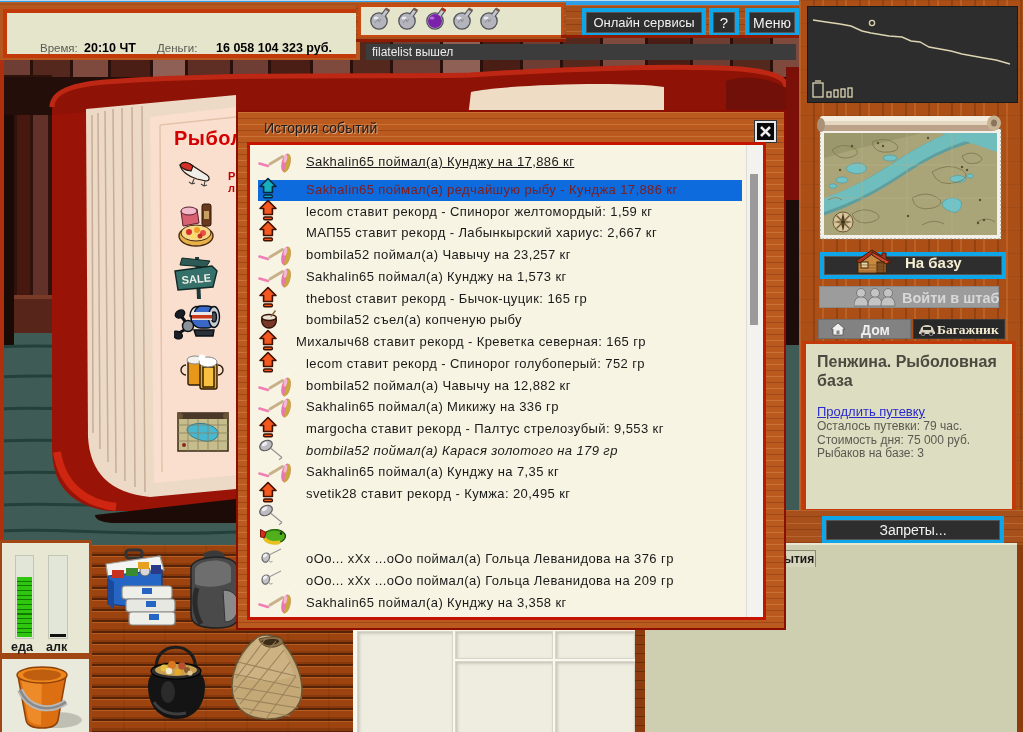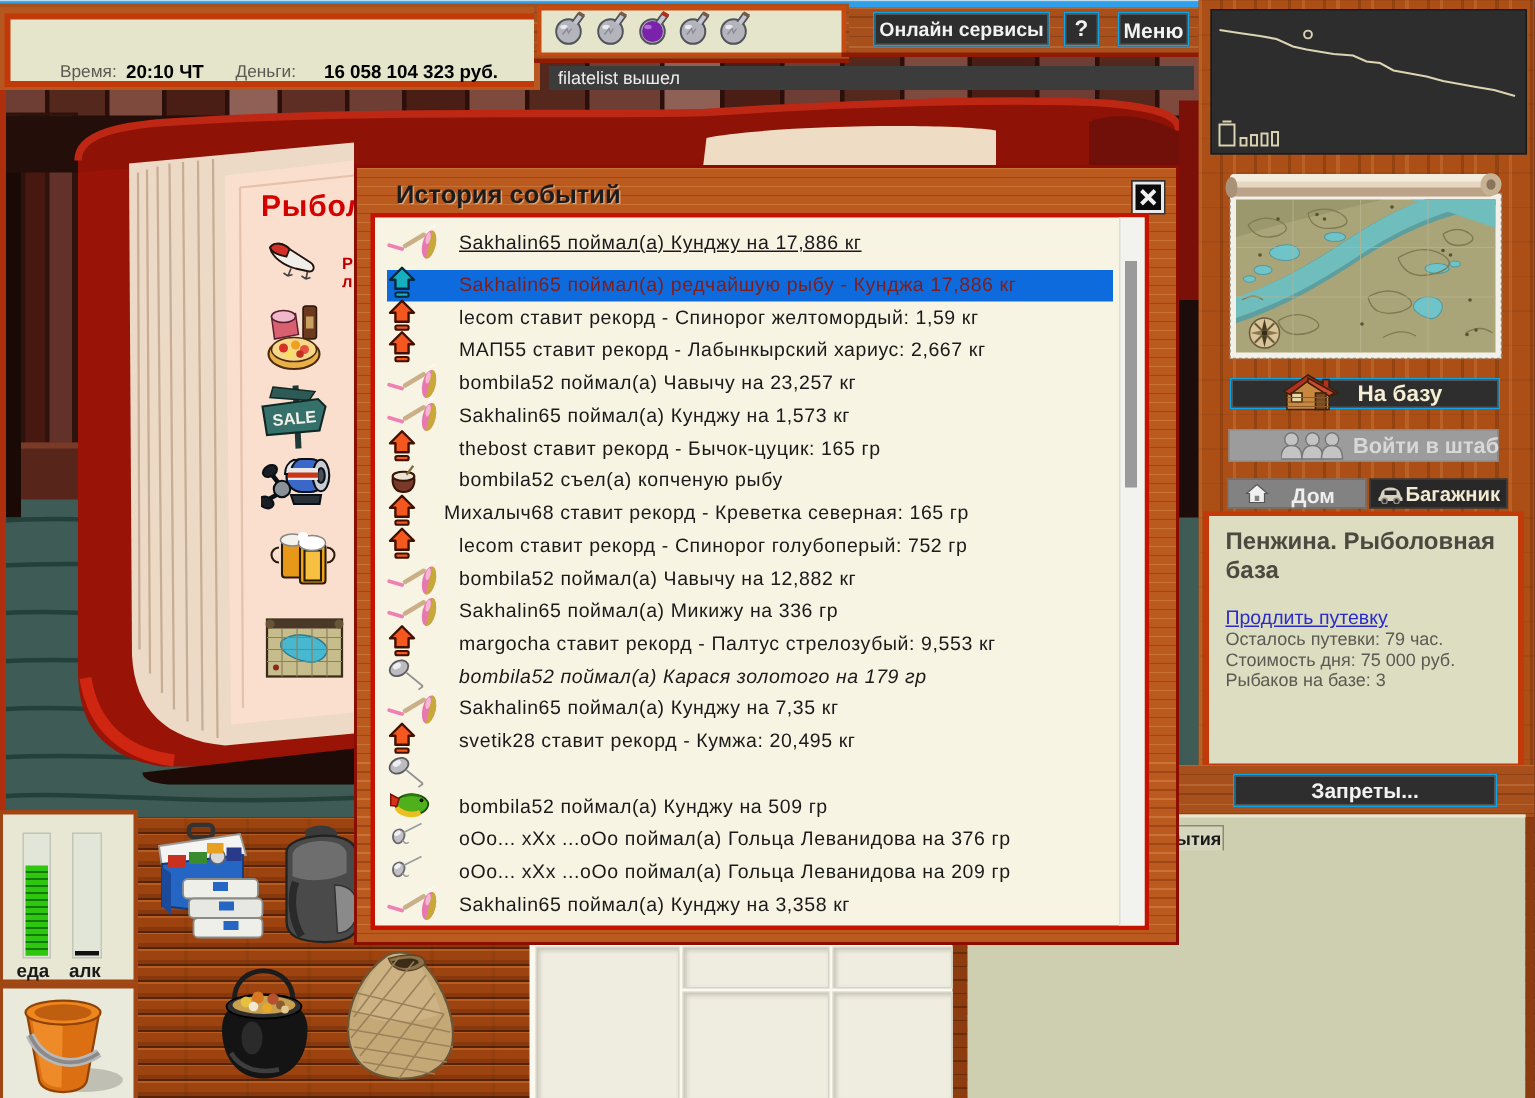--- a/index.html
+++ b/index.html
@@ -7,21 +7,21 @@
 
 .woodh{background:#A8501C;background-image:
  repeating-linear-gradient(180deg, rgba(255,200,140,0.18) 0 1px, rgba(0,0,0,0) 1px 6px, rgba(70,20,0,0.25) 6px 7px, rgba(0,0,0,0) 7px 13px);}
 .woodv{background:#AC4F16;background-image:
  repeating-linear-gradient(90deg, rgba(255,190,120,0.16) 0 2px, rgba(0,0,0,0) 2px 14px, rgba(60,20,0,0.22) 14px 16px, rgba(0,0,0,0) 16px 23px),
  repeating-linear-gradient(180deg, rgba(0,0,0,0.06) 0 1px, rgba(0,0,0,0) 1px 23px);}
 .planks{background:#9C430F;background-image:
  repeating-linear-gradient(180deg, rgba(255,170,90,0.25) 0 1px, rgba(0,0,0,0) 1px 7px, rgba(40,10,0,0.18) 7px 9.5px, rgba(30,8,0,0.55) 9.5px 11px),
  repeating-linear-gradient(90deg, rgba(0,0,0,0.05) 0 2px, rgba(0,0,0,0) 2px 41px);}
 .beige{background:#E5E5CB;}
-.btn-dark{background:#2E2E2E;color:#F2F2F2;border:1px solid #0ea5e9;box-shadow:inset 0 0 0 1px #555;display:flex;align-items:center;justify-content:center;font-weight:bold;}
+.btn-dark{background:#2E2E2E;color:#F2F2F2;border:4px solid #0ea5e9;box-shadow:inset 0 0 0 1px #555;display:flex;align-items:center;justify-content:center;font-weight:normal;}
 </style></head>
 <body>
 
 <div class="abs" style="left:0;top:0;width:1023px;height:1px;background:#BFDCEF"></div>
 <div class="abs" style="left:0;top:1px;width:1023px;height:4px;background:#2E9FE8"></div>
 <div class="abs woodh" style="left:0;top:2px;width:560px;height:10px;"></div>
 
 <div class="abs woodh" style="left:0;top:5px;width:800px;height:55px;"></div>
 
 <div id="scene" class="abs" style="left:0;top:37px;width:800px;height:508px;background:#46201A;overflow:hidden;">
@@ -309,21 +309,21 @@
       <use href="#bust" x="27"></use>
 </svg></div>
 
 <div class="abs" style="left:818px;top:319px;width:93px;height:20px;background:#828282;border:1px solid #6f6f6f;box-sizing:border-box;"></div>
 <div class="abs" style="left:861px;top:322px;font-size:14px;font-weight:bold;color:#EFEFEF;white-space:nowrap;">Дом</div>
 <svg class="abs" style="left:830px;top:322px;" width="16" height="14" viewBox="0 0 16 14">
     <path d="M8,1 L15,7 L13,7 L13,13 L3,13 L3,7 L1,7 Z" fill="#F0F0F0" stroke="#555" stroke-width="0.8"></path>
     <rect x="6.5" y="8.5" width="3" height="3.5" fill="#828282"></rect>
   </svg>
 <div class="abs" style="left:913px;top:319px;width:92px;height:20px;background:#282828;border:1px solid #3a3a3a;box-sizing:border-box;"></div>
-<div class="abs" style="left:937px;top:322px;font-size:13.5px;font-weight:bold;color:#F2EBD2;white-space:nowrap;">Багажник</div>
+<div class="abs" style="left:937px;top:322px;font-size:13.5px;font-weight:bold;color:#F2EBD2;white-space:nowrap;font-family:Liberation Serif, serif;">Багажник</div>
 <svg class="abs" style="left:918px;top:324px;" width="18" height="12" viewBox="0 0 18 12">
     <path d="M2,7 L3,4 C4,2 6,1 9,1 C12,1 14,2 15,4 L16,7 L17,8 L17,10 L1,10 L1,8 Z" fill="#D8D2BE"></path>
     <circle cx="5" cy="10" r="1.8" fill="#2A2A2A" stroke="#888"></circle>
     <circle cx="13" cy="10" r="1.8" fill="#2A2A2A" stroke="#888"></circle>
     <rect x="5" y="3" width="8" height="3" fill="#282828"></rect>
   </svg>
 
 <div class="abs" style="left:802px;top:341px;width:214px;height:172px;background:#C23A0A;"></div>
 <div class="abs" style="left:806px;top:344px;width:206px;height:165px;background:#DDDDC1;"></div>
 <div class="abs" style="left:817px;top:352px;width:190px;font-size:16px;font-weight:bold;color:#4A4A40;line-height:19px;">Пенжина. Рыболовная база</div>
@@ -471,21 +471,21 @@
 <g id="i-spn">
         <path d="M5.5,15.5 C3,13 3.6,8.5 7,7.3 C10,6.2 12.2,8.5 11.6,11.5 C11,14.8 8,17.5 5.5,15.5 Z" fill="#C2C2C6" stroke="#6A6A6E" stroke-width="1.2"></path>
         <ellipse cx="7" cy="9.5" rx="2.4" ry="1.5" transform="rotate(-35 7 9.5)" fill="#F0F0F4"></ellipse>
         <path d="M11,9 L23,3" stroke="#9A9A9E" stroke-width="1.1"></path>
         <path d="M10.5,14 q1.5,3.5 4,1.5" stroke="#9A9A9E" stroke-width="1" fill="none"></path>
       </g>
 </defs>
 </svg>
 <div id="dialog" class="abs" style="left:236px;top:110px;width:550px;height:520px;">
 <div class="abs" style="left:0;top:0;width:550px;height:520px;background:#BA5A1E;background-image:repeating-linear-gradient(180deg, rgba(255,200,140,0.22) 0 1px, rgba(0,0,0,0) 1px 6px, rgba(90,25,0,0.28) 6px 7px, rgba(0,0,0,0) 7px 12px);border:2px solid #8B0E00;box-sizing:border-box;"></div>
-<div class="abs" style="left:16px;top:10px;font-size:17px;font-weight:bold;color:#1C1C1C;text-shadow:1px 1px 0 rgba(255,235,210,0.5);padding-left:12px;">История событий</div>
+<div class="abs" style="left:16px;top:10px;font-size:14px;font-weight:normal;color:#1C1C1C;text-shadow:1px 1px 0 rgba(255,235,210,0.5);padding-left:12px;">История событий</div>
 <div class="abs" style="left:519px;top:11px;width:21px;height:21px;background:#0A0A0A;border:2px solid #E8E8E8;box-sizing:border-box;outline:1px solid #333;">
 <svg width="17" height="17" viewBox="0 0 17 17">
         <path d="M4,4 L13,13 M13,4 L4,13" stroke="#F0F0F0" stroke-width="2.6"></path>
       </svg></div>
 <div class="abs" style="left:11px;top:32px;width:519px;height:478px;background:#C41400;"></div>
 <div id="dlist" class="abs" style="left:14px;top:35px;width:513px;height:472px;background:#F8F4E3;overflow:hidden;font-size:13px;letter-spacing:0.4px;color:#1A1A1A;">
 <svg class="abs" style="left:8px;top:4px;" width="38" height="26" viewBox="0 0 38 26">
         <use href="#i-lp"></use>
       </svg>
       <div class="abs" style="left:56px;top:9px;white-space:nowrap;text-decoration:underline;">Sakhalin65 поймал(а) Кунджу на 17,886 кг</div>
@@ -549,21 +549,20 @@
       <svg class="abs" style="left:8px;top:336px;" width="38" height="26" viewBox="0 0 38 26">
         <use href="#i-ar"></use>
       </svg>
       <div class="abs" style="left:56px;top:341px;white-space:nowrap;">svetik28 ставит рекорд - Кумжа: 20,495 кг</div>
       <svg class="abs" style="left:8px;top:358px;" width="38" height="26" viewBox="0 0 38 26">
         <use href="#i-sp"></use>
       </svg>
       <svg class="abs" style="left:8px;top:379.5px;" width="38" height="26" viewBox="0 0 38 26">
         <use href="#i-lg"></use>
       </svg>
-      <div class="abs" style="left:56px;top:384.5px;white-space:nowrap;">bombila52 поймал(а) Кунджу на 509 гр</div>
       <svg class="abs" style="left:8px;top:401px;" width="38" height="26" viewBox="0 0 38 26">
         <use href="#i-spn"></use>
       </svg>
       <div class="abs" style="left:56px;top:406px;white-space:nowrap;">oOo... xXx ...oOo поймал(а) Гольца Леванидова на 376 гр</div>
       <svg class="abs" style="left:8px;top:423px;" width="38" height="26" viewBox="0 0 38 26">
         <use href="#i-spn"></use>
       </svg>
       <div class="abs" style="left:56px;top:428px;white-space:nowrap;">oOo... xXx ...oOo поймал(а) Гольца Леванидова на 209 гр</div>
       <svg class="abs" style="left:8px;top:445px;" width="38" height="26" viewBox="0 0 38 26">
         <use href="#i-lp"></use>

